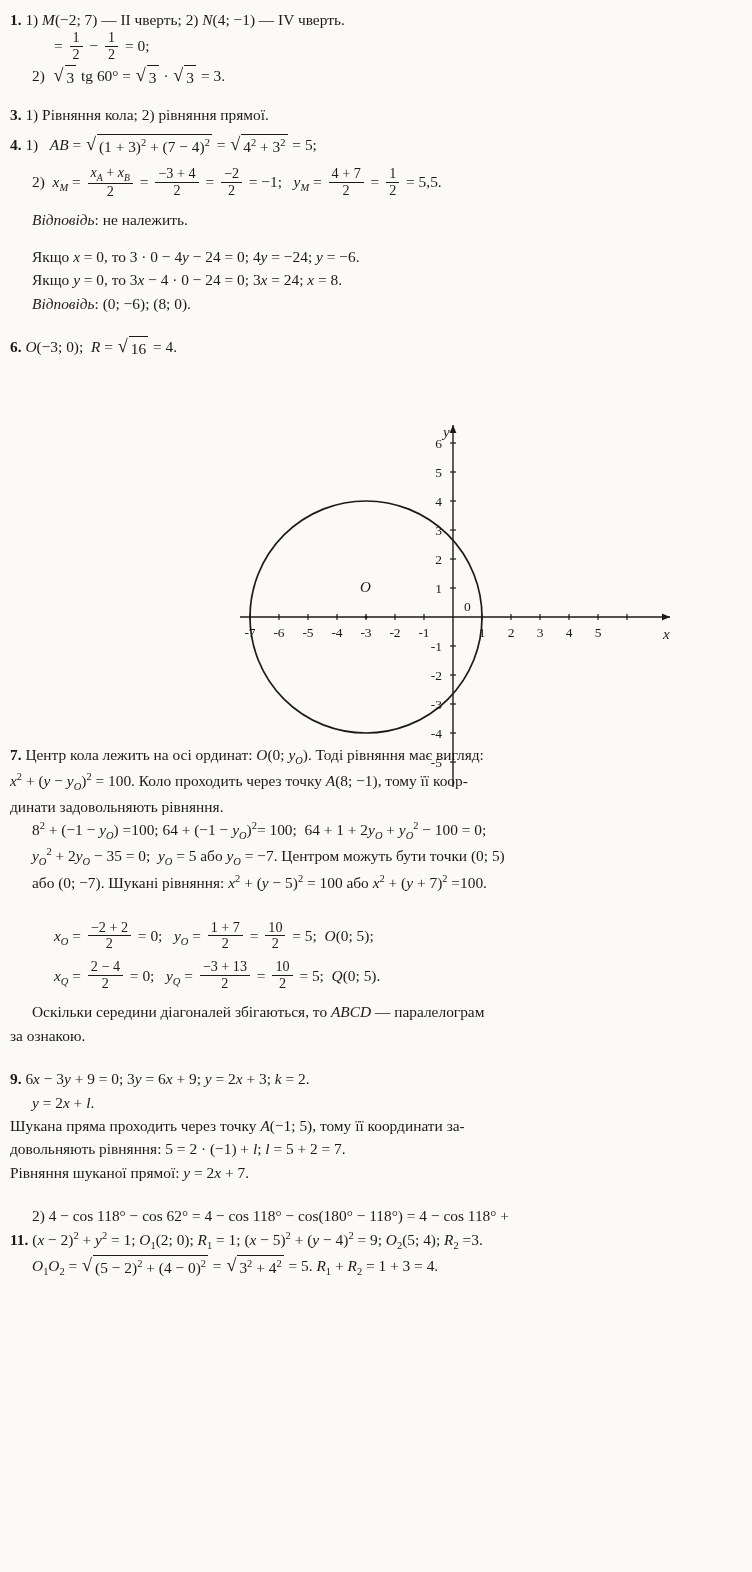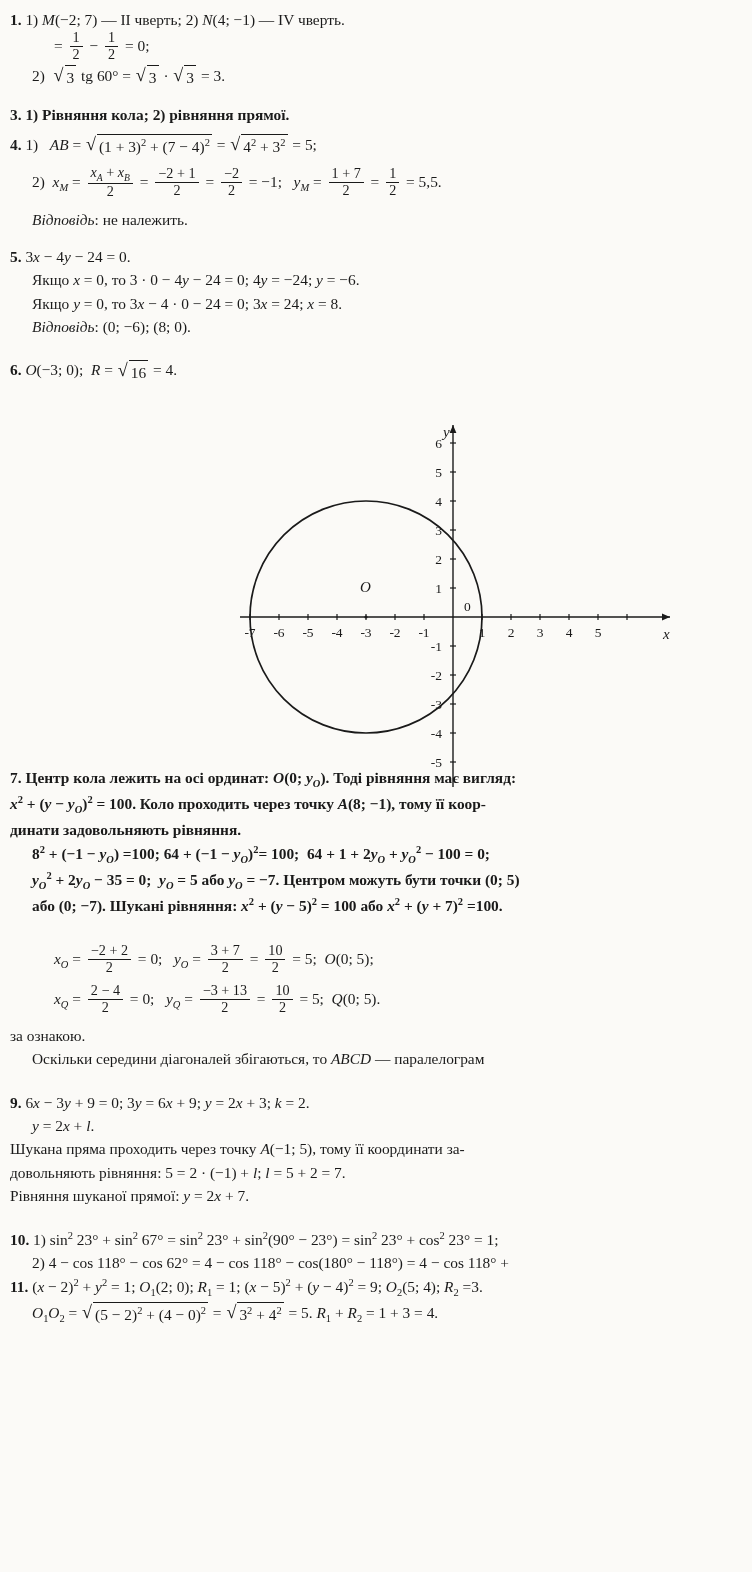--- a/index.html
+++ b/index.html
@@ -32,21 +32,21 @@
     line-height: 1.52;
   }
   .line {
     position: relative;
     white-space: nowrap;
   }
   .num {
     font-weight: bold;
   }
   .it { font-style: italic; }
-  .bold { font-weight: bold; }
+  .bold { font-weight: normal; }
 
   
   .frac {
     display: inline-block;
     vertical-align: middle;
     text-align: center;
     font-size: 0.92em;
     line-height: 1.12;
     margin: 0 3px;
     position: relative;
@@ -151,40 +151,36 @@
       <span class="sqrt"><span class="rad">√</span><span class="body">(1 + 3)<sup>2</sup> + (7 − 4)<sup>2</sup></span></span>
       =
       <span class="sqrt"><span class="rad">√</span><span class="body">4<sup>2</sup> + 3<sup>2</sup></span></span>
       = 5;
     </div>
     <div class="gap-sm"></div>
     <div class="line indent1">
       2)&nbsp; <span class="it">x<sub>M</sub></span> =
       <span class="frac"><span class="top"><span class="it">x<sub>A</sub></span> + <span class="it">x<sub>B</sub></span></span><span class="bot">2</span></span>
       =
-      <span class="frac"><span class="top">−2 + 1</span><span class="bot">2</span></span>
+      <span class="frac"><span class="top">−3 + 4</span><span class="bot">2</span></span>
       =
       <span class="frac"><span class="top">−2</span><span class="bot">2</span></span>
       = −1;&nbsp;&nbsp; <span class="it">y<sub>M</sub></span> =
-      <span class="frac"><span class="top">1 + 7</span><span class="bot">2</span></span>
+      <span class="frac"><span class="top">4 + 7</span><span class="bot">2</span></span>
       =
       <span class="frac"><span class="top">1</span><span class="bot">2</span></span>
       = 5,5.
     </div>
     <div class="gap-sm"></div>
     <div class="line indent1">
       <span class="it">Відповідь</span>: не належить.
     </div>
 
     <div class="gap-md"></div>
 
-    <div class="line">
-      <span class="num">5.</span>
-      3<span class="it">x</span> − 4<span class="it">y</span> − 24 = 0.
-    </div>
     <div class="line indent1">
       Якщо <span class="it">x</span> = 0, то 3 ·&nbsp;0 − 4<span class="it">y</span> − 24 = 0; 4<span class="it">y</span> = −24; <span class="it">y</span> = −6.
     </div>
     <div class="line indent1">
       Якщо <span class="it">y</span> = 0, то 3<span class="it">x</span> − 4 ·&nbsp;0 − 24 = 0; 3<span class="it">x</span> = 24; <span class="it">x</span> = 8.
     </div>
     <div class="line indent1">
       <span class="it">Відповідь</span>: (0; −6); (8; 0).
     </div>
 
@@ -218,41 +214,41 @@
       <span class="bold">або (0; −7). Шукані рівняння: <span class="it">x</span><sup>2</sup> + (<span class="it">y</span> − 5)<sup>2</sup> = 100 або <span class="it">x</span><sup>2</sup> + (<span class="it">y</span> + 7)<sup>2</sup> =100.</span>
     </div>
 
     <div class="gap-lg"></div>
 
     <div class="gap-sm"></div>
     <div class="line indent2">
       <span class="it">x<sub>O</sub></span> =
       <span class="frac"><span class="top">−2 + 2</span><span class="bot">2</span></span>
       = 0;&nbsp;&nbsp; <span class="it">y<sub>O</sub></span> =
-      <span class="frac"><span class="top">3 + 7</span><span class="bot">2</span></span>
+      <span class="frac"><span class="top">1 + 7</span><span class="bot">2</span></span>
       =
       <span class="frac"><span class="top">10</span><span class="bot">2</span></span>
       = 5;&nbsp; <span class="it">O</span>(0; 5);
     </div>
     <div class="gap-sm"></div>
     <div class="line indent2">
       <span class="it">x<sub>Q</sub></span> =
       <span class="frac"><span class="top">2 − 4</span><span class="bot">2</span></span>
       = 0;&nbsp;&nbsp; <span class="it">y<sub>Q</sub></span> =
       <span class="frac"><span class="top">−3 + 13</span><span class="bot">2</span></span>
       =
       <span class="frac"><span class="top">10</span><span class="bot">2</span></span>
       = 5;&nbsp; <span class="it">Q</span>(0; 5).
     </div>
     <div class="gap-sm"></div>
+    <div class="line indent1">
+      Оскільки середини діагоналей збігаються, то <span class="it">ABCD</span> — паралелограм
+    </div>
     <div class="line">
       за ознакою.
-    </div>
-    <div class="line indent1">
-      Оскільки середини діагоналей збігаються, то <span class="it">ABCD</span> — паралелограм
     </div>
 
     <div class="gap-lg"></div>
 
     <div class="line">
       <span class="num">9.</span>
       6<span class="it">x</span> − 3<span class="it">y</span> + 9 = 0; 3<span class="it">y</span> = 6<span class="it">x</span> + 9; <span class="it">y</span> = 2<span class="it">x</span> + 3; <span class="it">k</span> = 2.
     </div>
     <div class="line indent1">
       <span class="it">y</span> = 2<span class="it">x</span> + <span class="it">l</span>.
@@ -262,24 +258,20 @@
     </div>
     <div class="line">
       довольняють рівняння: 5 = 2 ·&nbsp;(−1) + <span class="it">l</span>; <span class="it">l</span> = 5 + 2 = 7.
     </div>
     <div class="line">
       Рівняння шуканої прямої: <span class="it">y</span> = 2<span class="it">x</span> + 7.
     </div>
 
     <div class="gap-lg"></div>
 
-    <div class="line">
-      <span class="num">10.</span>
-      1) sin<sup>2</sup>&nbsp;23° + sin<sup>2</sup>&nbsp;67° = sin<sup>2</sup>&nbsp;23° + sin<sup>2</sup>(90° − 23°) = sin<sup>2</sup>&nbsp;23° + cos<sup>2</sup>&nbsp;23° = 1;
-    </div>
     <div class="line indent1">
       2) 4 − cos&nbsp;118° − cos&nbsp;62° = 4 − cos&nbsp;118° − cos(180° − 118°) = 4 − cos&nbsp;118° +
     </div>
 
     <div class="line">
       <span class="num">11.</span>
       (<span class="it">x</span> − 2)<sup>2</sup> + <span class="it">y</span><sup>2</sup> = 1; <span class="it">O</span><sub>1</sub>(2; 0); <span class="it">R</span><sub>1</sub> = 1; (<span class="it">x</span> − 5)<sup>2</sup> + (<span class="it">y</span> − 4)<sup>2</sup> = 9; <span class="it">O</span><sub>2</sub>(5; 4); <span class="it">R</span><sub>2</sub> =3.
     </div>
     <div class="line indent1">
       <span class="it">O</span><sub>1</sub><span class="it">O</span><sub>2</sub> =

